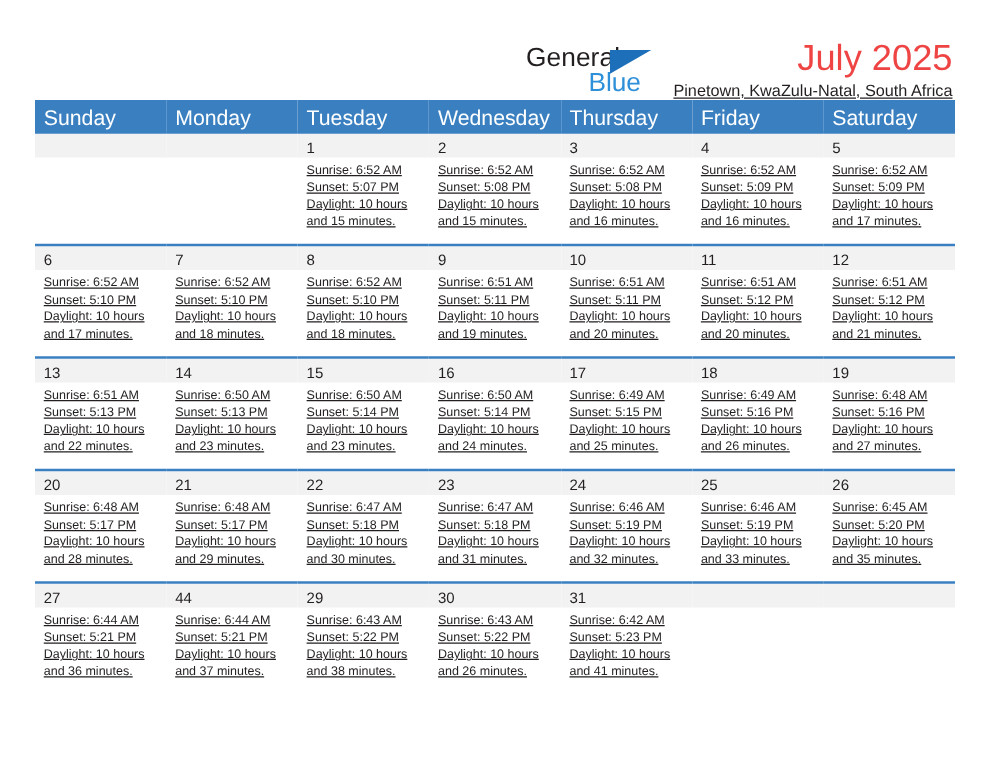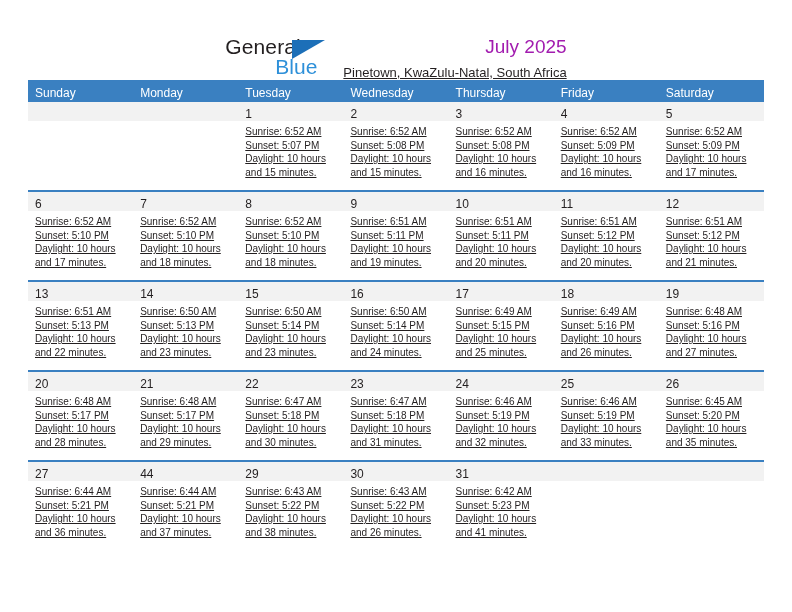--- a/index.html
+++ b/index.html
@@ -19,21 +19,21 @@
     width: 792px;
     height: 612px;
     box-sizing: border-box;
     padding: 0 28px;
   }
 
   
   .header {
     display: flex;
     align-items: flex-start;
-    justify-content: center;
+    justify-content: flex-end;
     padding-top: 32px;
     height: 68px;
     box-sizing: border-box;
   }
   .logo {
     position: relative;
     width: 120px;
     height: 48px;
     line-height: 1;
   }
@@ -61,22 +61,22 @@
     top: 24px;
     font-size: 21px;
     color: #2e90d9;
     font-family: "Liberation Sans", sans-serif;
   }
   .titles {
     text-align: right;
     padding-right: 2px;
   }
   .cal-title {
-    font-size: 19px;
-    color: #a21caf;
+    font-size: 29px;
+    color: #ef4444;
     line-height: 30px;
     white-space: nowrap;
   }
   .cal-subtitle {
     font-size: 13px;
     color: #231f20;
     line-height: 22px;
     white-space: nowrap;
     text-decoration: underline;
   }
@@ -86,21 +86,21 @@
     width: 736px;
     border-collapse: collapse;
     table-layout: fixed;
     margin-top: 12px;
   }
   .calendar col { width: 105.14px; }
 
   thead th {
     background: #3a80c1;
     color: #ffffff;
-    font-size: 12px;
+    font-size: 17px;
     font-weight: normal;
     text-align: left;
     padding: 5px 0 0 7px;
     height: 21px;
     box-sizing: border-box;
   }
 
   tbody tr.week > td {
     vertical-align: top;
     padding: 0;

